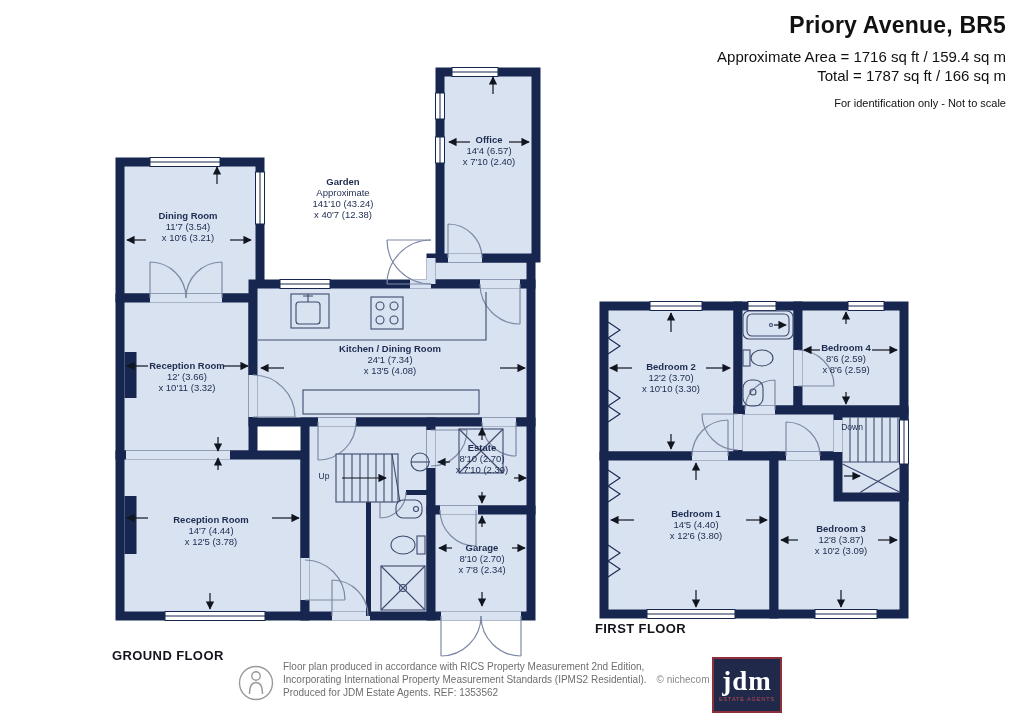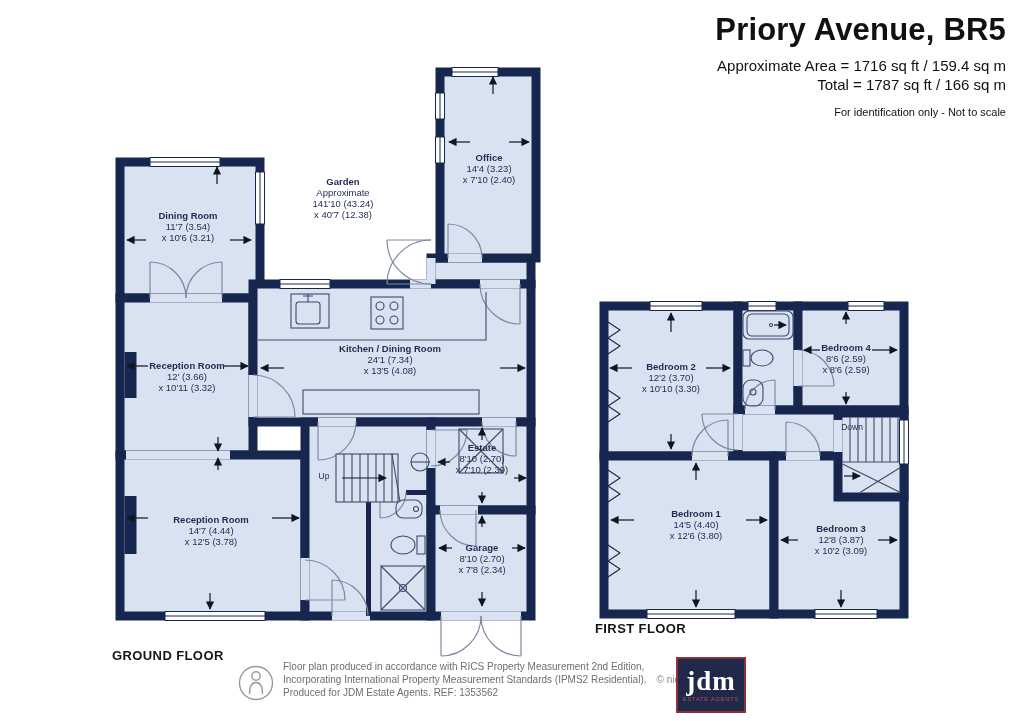--- a/index.html
+++ b/index.html
@@ -14,34 +14,34 @@
   .wallfill{fill:#17264e;}
   .win{fill:#ffffff;stroke:#17264e;stroke-width:1;}
   .winline{stroke:#17264e;stroke-width:1;}
   .door{fill:none;stroke:#7e8aa5;stroke-width:1.2;}
   .fx{fill:none;stroke:#3c4a6e;stroke-width:1.1;}
   .fxf{fill:#d9e2f1;stroke:#3c4a6e;stroke-width:1.1;}
   .zig{fill:none;stroke:#17264e;stroke-width:1.1;}
   .arrow{stroke:#10151f;stroke-width:1.2;fill:none;marker-end:url(#ah);}
   
   .hdr{position:absolute;right:14px;top:12px;text-align:right;color:#111;}
-  .hdr .title{font-size:31px;font-weight:bold;letter-spacing:.2px;margin-bottom:8px;}
+  .hdr .title{font-size:23px;font-weight:bold;letter-spacing:.2px;margin-bottom:8px;}
   .hdr .line{font-size:15px;line-height:19px;}
   .hdr .note{font-size:11px;margin-top:12px;}
   
   .rl{position:absolute;transform:translateX(-50%);text-align:center;color:#1c2b4f;
       font-size:9.5px;line-height:11px;white-space:nowrap;}
   .rl .rn{font-weight:bold;}
   .flab{position:absolute;font-size:13px;font-weight:bold;color:#14141c;letter-spacing:.4px;}
   .stairlab{position:absolute;transform:translateX(-50%);font-size:8.5px;font-weight:normal;color:#1c2b4f;}
   
   .ftxt{position:absolute;left:283px;top:660px;font-size:10px;line-height:13px;color:#6e6e6e;}
   .ftxt .cpy{color:#8a8a8a;margin-left:10px;}
   .personwrap{position:absolute;left:237px;top:663px;}
-  .jdm{position:absolute;left:676px;top:657px;width:70px;height:56px;background:#20294a;
+  .jdm{position:absolute;left:712px;top:657px;width:70px;height:56px;background:#20294a;
        border:2px solid #8e2f39;box-sizing:border-box;display:flex;flex-direction:column;
        align-items:center;justify-content:center;}
   .jdm .mark{font-family:"Liberation Serif", serif;font-size:27px;line-height:25px;
        font-weight:bold;color:#ffffff;letter-spacing:1px;}
   .jdm .tag{font-size:5.5px;letter-spacing:.9px;color:#c04b52;margin-top:2px;}
 </style>
 </head>
 <body>
 
 <svg width="1020" height="721" viewBox="0 0 1020 721">
@@ -287,23 +287,23 @@
   <div class="line">Total = 1787 sq ft / 166 sq m</div>
   <div class="note">For identification only - Not to scale</div>
 </div>
 
 <div class="rl" style="left:343px;top:176px">
   <div class="rn">Garden</div>
   <div>Approximate</div>
   <div>141'10 (43.24)</div>
   <div>x 40'7 (12.38)</div>
 </div>
-<div class="rl" style="left:489px;top:152px">
+<div class="rl" style="left:489px;top:134px">
   <div class="rn">Office</div>
-  <div>14'4 (3.23)</div>
+  <div>14'4 (6.57)</div>
   <div>x 7'10 (2.40)</div>
 </div>
 <div class="rl" style="left:188px;top:210px">
   <div class="rn">Dining Room</div>
   <div>11'7 (3.54)</div>
   <div>x 10'6 (3.21)</div>
 </div>
 <div class="rl" style="left:390px;top:343px">
   <div class="rn">Kitchen / Dining Room</div>
   <div>24'1 (7.34)</div>

